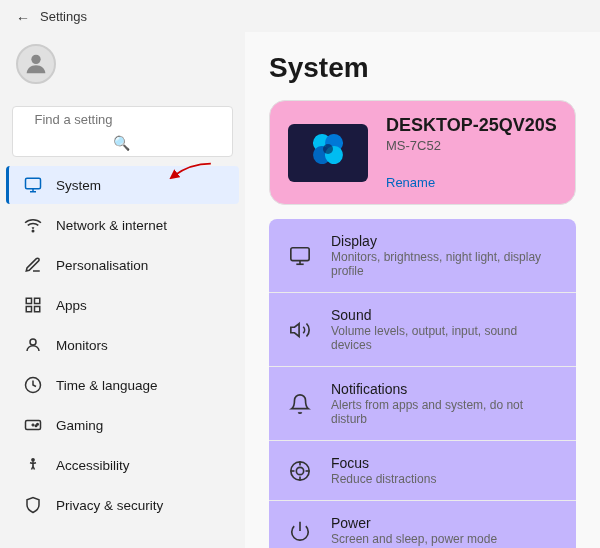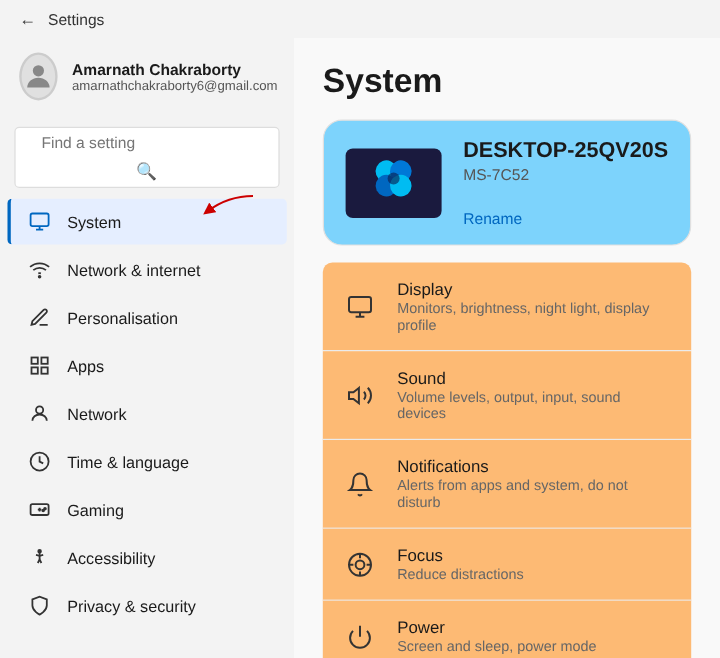--- a/index.html
+++ b/index.html
@@ -116,21 +116,21 @@
       overflow-y: auto;
       padding: 20px 24px;
     }
     .page-title {
       font-size: 28px;
       font-weight: 600;
       color: #1a1a1a;
       margin-bottom: 16px;
     }
     .device-card {
-      background: #7dd3fc;
+      background: #f9a8d4;
       border-radius: 16px;
       padding: 14px 18px;
       display: flex;
       align-items: center;
       gap: 18px;
       margin-bottom: 14px;
       border: 1px solid #e0e0e0;
     }
     .device-thumbnail {
       width: 80px;
@@ -145,21 +145,21 @@
     .device-info { display: flex; flex-direction: column; gap: 2px; }
     .device-name { font-size: 18px; font-weight: 700; color: #1a1a1a; }
     .device-model { font-size: 13px; color: #555; }
     .rename-link { font-size: 13px; color: #0067c0; cursor: pointer; margin-top: 20px; }
     .settings-list { display: flex; flex-direction: column; gap: 0; }
     .settings-item {
       display: flex;
       align-items: center;
       gap: 16px;
       padding: 14px 16px;
-      background: #fdba74;
+      background: #c4b5fd;
       border-radius: 0;
       cursor: pointer;
       border-bottom: 1px solid #ebebeb;
     }
     .settings-item:first-child { border-radius: 8px 8px 0 0; }
     .settings-item:last-child { border-radius: 0 0 8px 8px; border-bottom: none; }
     .settings-icon {
       width: 30px;
       height: 30px;
       display: flex;
@@ -195,24 +195,20 @@
 
 <div class="main-container">
 
   <div class="sidebar">
     <div class="user-profile">
       <div class="avatar">
         <svg viewBox="0 0 24 24" fill="#888">
           <circle cx="12" cy="8" r="4"></circle>
           <path d="M4 20c0-4 3.6-7 8-7s8 3 8 7"></path>
         </svg>
-      </div>
-      <div class="user-info">
-        <span class="user-name">Amarnath Chakraborty</span>
-        <span class="user-email">amarnathchakraborty6@gmail.com</span>
       </div>
     </div>
 
     <div class="search-bar">
       <input type="text" placeholder="Find a setting" style="">
       <span class="search-icon-wrap">🔍</span>
     </div>
 
     <div class="arrow-container">
       <div class="nav-item active">
@@ -269,21 +265,21 @@
       <span>Apps</span>
     </div>
 
     <div class="nav-item">
       <span class="nav-icon">
         <svg width="18" height="18" viewBox="0 0 24 24" fill="none" stroke="#333" stroke-width="2">
           <circle cx="12" cy="8" r="4"></circle>
             <path d="M4 20c0-4 3.6-7 8-7s8 3 8 7"></path>
         </svg>
       </span>
-      <span>Network</span>
+      <span>Monitors</span>
     </div>
 
     <div class="nav-item">
       <span class="nav-icon">
         <svg width="18" height="18" viewBox="0 0 24 24" fill="none" stroke="#333" stroke-width="2">
           <circle cx="12" cy="12" r="10"></circle>
             <polyline points="12 6 12 12 16 14"></polyline>
         </svg>
       </span>
       <span>Time &amp; language</span>

